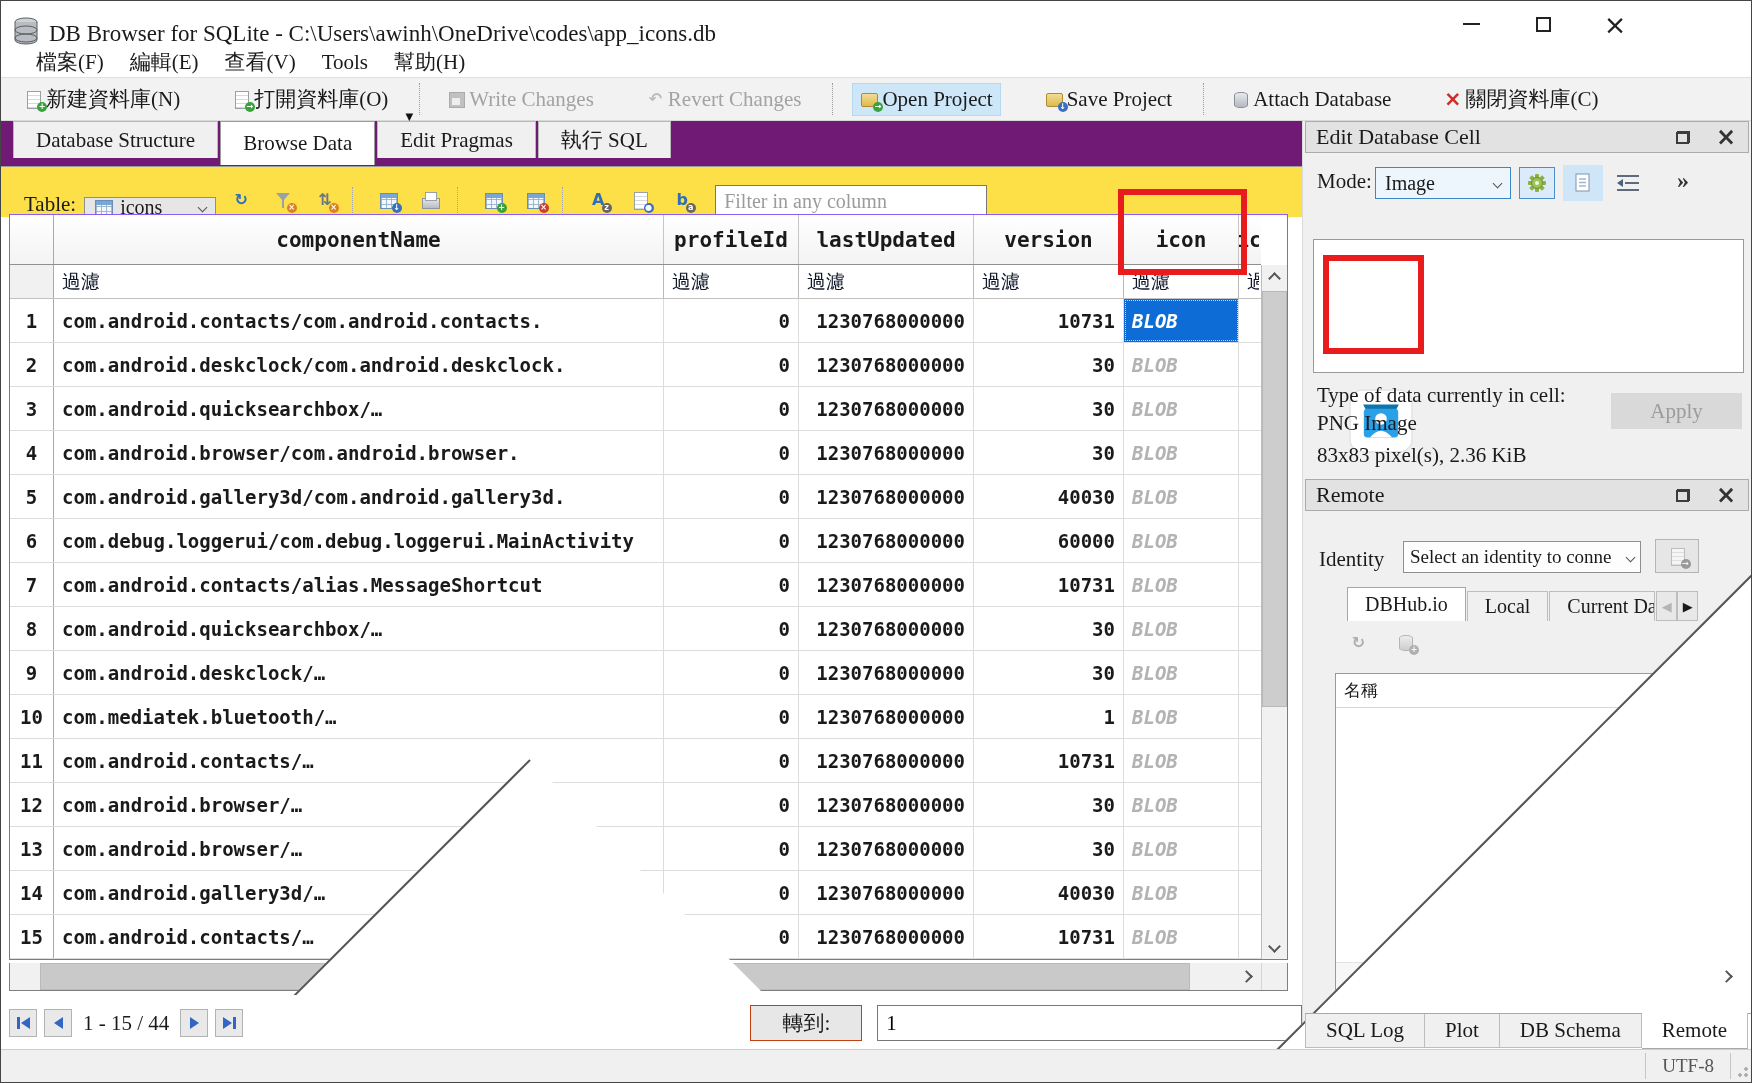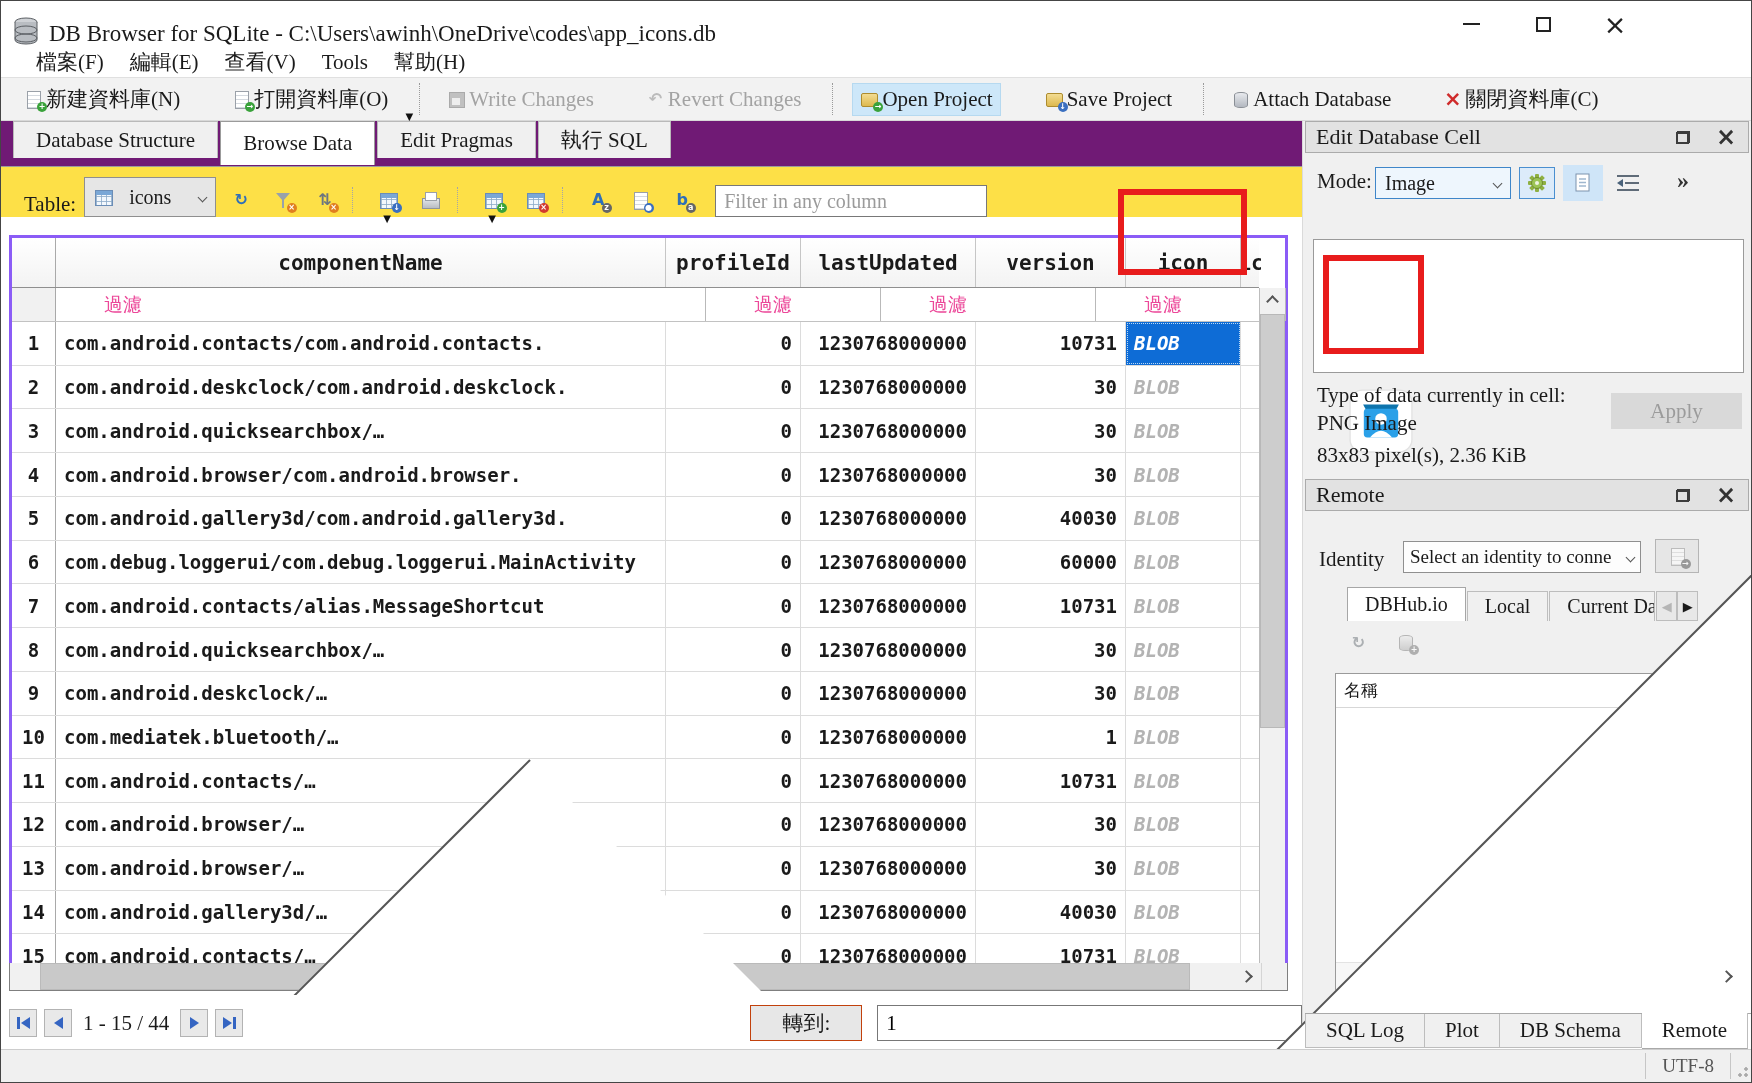--- a/index.html
+++ b/index.html
@@ -53,36 +53,36 @@
   .chev.sm{width:7px;height:7px;border-width:1.5px}
 
   
   .left { position:absolute; left:0; top:120px; width:1301px; height:930px; background:#fff; }
   .tabbar { position:absolute; left:0; top:0; right:0; height:46px; background:#701a75; border-bottom:1px solid #9b9b9b; display:flex; align-items:flex-start; padding-left:12px; }
   .mtab { height:37px; padding:0 22px; display:flex; align-items:center; font-size:21px; background:#f0f0f0; border:1px solid #b9b9b9; border-bottom:none; margin-right:2px; }
   .mtab.active { background:#fff; height:44px; margin-bottom:-1px; border-color:#9b9b9b; }
 
   .browsebar { position:absolute; left:0; top:46px; width:100%; height:50px; background:#fde047; display:flex; align-items:flex-end; padding-left:23px; }
   .browsebar .lbl { font-size:21px; margin-right:8px; }
-  .combo { display:flex; align-items:center; gap:16px; background:#e6e6e6; border:1px solid #8f8f8f; height:40px; padding:0 9px; font-size:20px; }
+  .combo { display:flex; align-items:center; gap:7px; background:#e6e6e6; border:1px solid #8f8f8f; height:20px; padding:0 9px; font-size:20px; }
   .table-combo { width:132px; }
   .table-combo .chev { margin-left:auto; }
   .ibtn { position:relative; width:34px; height:34px; display:flex; align-items:center; justify-content:center; margin-left:8px; }
   .dd2 { position:absolute; left:12px; bottom:-7px; font-size:10px; color:#111; font-family:"DejaVu Sans",sans-serif; }
   .vsep { width:1px; height:26px; border-left:1px dotted #a5a5a5; margin:0 10px; flex:none; }
   .filterbox { margin-left:16px; width:272px; height:32px; border:1px solid #787878; font:20px "Liberation Serif",serif; padding:0 8px; color:#222; background:#fff; }
   .filterbox::placeholder { color:#9b9b9b; }
 
   
-  .grid { position:absolute; left:8px; top:114px; width:1279px; height:746px; border:3px solid #8b5cf6; background:#fff; display:flex; }
+  .grid { position:absolute; left:8px; top:93px; width:1279px; height:746px; border:1px solid #8b5cf6; background:#fff; display:flex; }
   .gmain { flex:1; min-width:0; display:flex; flex-direction:column; }
   .ghead { height:50px; display:flex; background:linear-gradient(#ffffff,#f3f3f3); border-bottom:1px solid #8f8f8f; }
   .hcell { display:flex; align-items:center; justify-content:center; font:bold 21px "DejaVu Sans Mono",monospace; border-right:1px solid #c6c6c6; overflow:hidden; white-space:nowrap; flex:none; }
   .gfilter { height:34px; display:flex; border-bottom:1px solid #c2c2c2; background:#fff; }
-  .fcell { display:flex; align-items:center; border-right:1px solid #b9b9b9; padding-left:8px; color:#ec4899; font-size:19px; overflow:hidden; white-space:nowrap; flex:none;margin-left:40px; }
+  .fcell { display:flex; align-items:center; border-right:1px solid #b9b9b9; padding-left:8px; color:#0f172a; font-size:19px; overflow:hidden; white-space:nowrap; flex:none; }
   .fgutter { background:#f1f1f1; border-right:1px solid #a9a9a9; flex:none; }
   .grows { flex:1; display:flex; flex-direction:column; }
   .grow { flex:1; display:flex; border-bottom:1px solid #dcdcdc; }
   .gcell { display:flex; align-items:center; padding:0 8px; font:bold 19px "DejaVu Sans Mono",monospace; border-right:1px solid #dcdcdc; overflow:hidden; white-space:nowrap; flex:none; }
   .gcell.a-r { justify-content:flex-end; }
   .gnum { display:flex; align-items:center; justify-content:center; font:bold 19px "DejaVu Sans Mono",monospace; border-right:1px solid #a9a9a9; flex:none; }
   .blob { color:#b3b3b3; font-style:italic; }
   .gcell.sel { background:#0e6cd6; color:#fff; font-style:italic; outline:1px dotted #bcd8f2; outline-offset:-2px; }
   .c-gutter{width:44px}.c-componentName{width:610px}.c-profileId{width:135px}.c-lastUpdated{width:175px}.c-version{width:150px}.c-icon{width:115px}.c-extra{width:20px;border-right:none!important}
 

